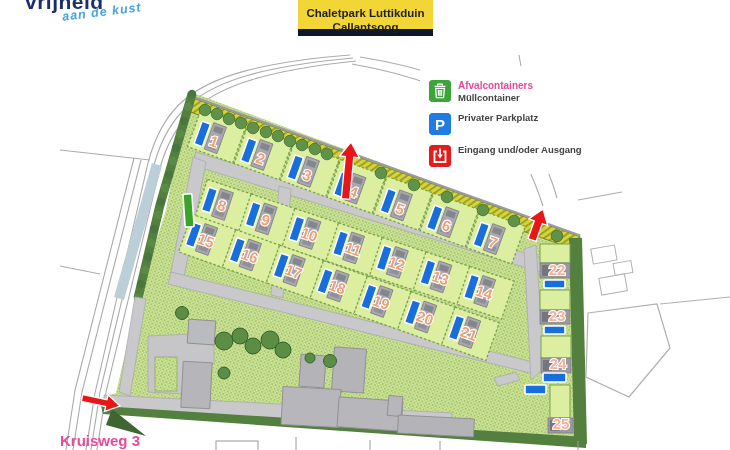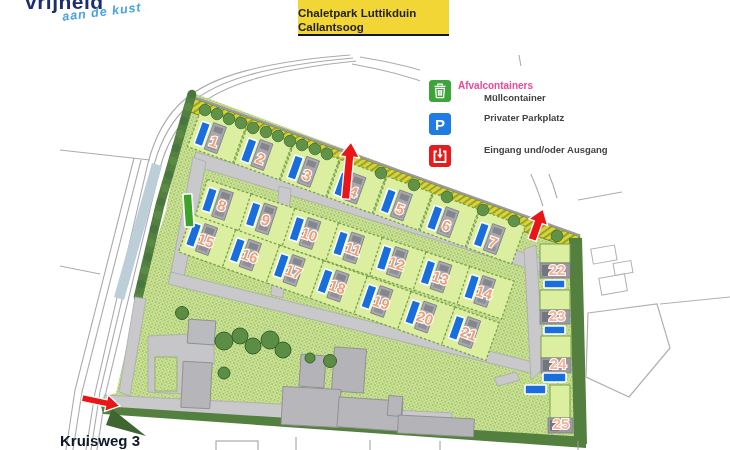--- a/index.html
+++ b/index.html
@@ -1,29 +1,29 @@
 <!DOCTYPE html>
 <html><head>
 <meta charset="utf-8">
 <style>
 html,body { margin:0; padding:0; width:730px; height:450px; background:#ffffff;
   font-family:"Liberation Sans", sans-serif; overflow:hidden; position:relative; }
 #logo1 { position:absolute; left:25px; top:-10px; font-size:21px; font-weight:bold;
   color:#1c2e6b; letter-spacing:0.5px; }
 #logo2 { position:absolute; left:62px; top:5px; font-size:12.5px; font-style:italic;
   font-weight:bold; color:#49a3dd; transform:rotate(-7deg); letter-spacing:1px; }
-#title { position:absolute; left:298px; top:0; width:151px; height:36px; background:#f2d636;
-  border-bottom:2px solid #0f172a; font-size:11.5px; font-weight:bold;
+#title { position:absolute; left:298px; top:0; width:135px; height:36px; background:#f2d636;
+  border-bottom:7px solid #0f172a; text-align:center; font-size:11.5px; font-weight:bold;
   color:#1f1f1f; line-height:14px; padding-top:6px; box-sizing:border-box; }
 .leg { position:absolute; left:429px; width:260px; }
 .legicon { position:absolute; left:0; top:0; width:22px; height:22px; border-radius:3px; }
 .legtxt { position:absolute; left:29px; top:-1px; }
 .legmain { font-size:10px; font-weight:bold; color:#ec4899; line-height:13px; }
-.legsub { font-size:9.5px; font-weight:bold; color:#424242; line-height:11px;margin-left:26px; }
-#kruisweg { position:absolute; left:60px; top:432px; font-size:15px; font-weight:bold; color:#0f172a;text-align:right; }
+.legsub { font-size:9.5px; font-weight:bold; color:#424242; line-height:11px; }
+#kruisweg { position:absolute; left:60px; top:432px; font-size:15px; font-weight:bold; color:#ec4899;text-align:right; }
 #map { position:absolute; left:0; top:0; }
 </style>
 </head>
 <body>
 
 <svg id="map" width="730" height="450" viewBox="0 0 730 450">
 <defs>
 <pattern id="lawn" width="3.6" height="3.6" patternUnits="userSpaceOnUse" patternTransform="rotate(19)">
 <rect width="3.6" height="3.6" fill="#cfe39a"></rect>
 <rect x="0" y="0" width="1.7" height="1.7" fill="#a0c46a"></rect>

